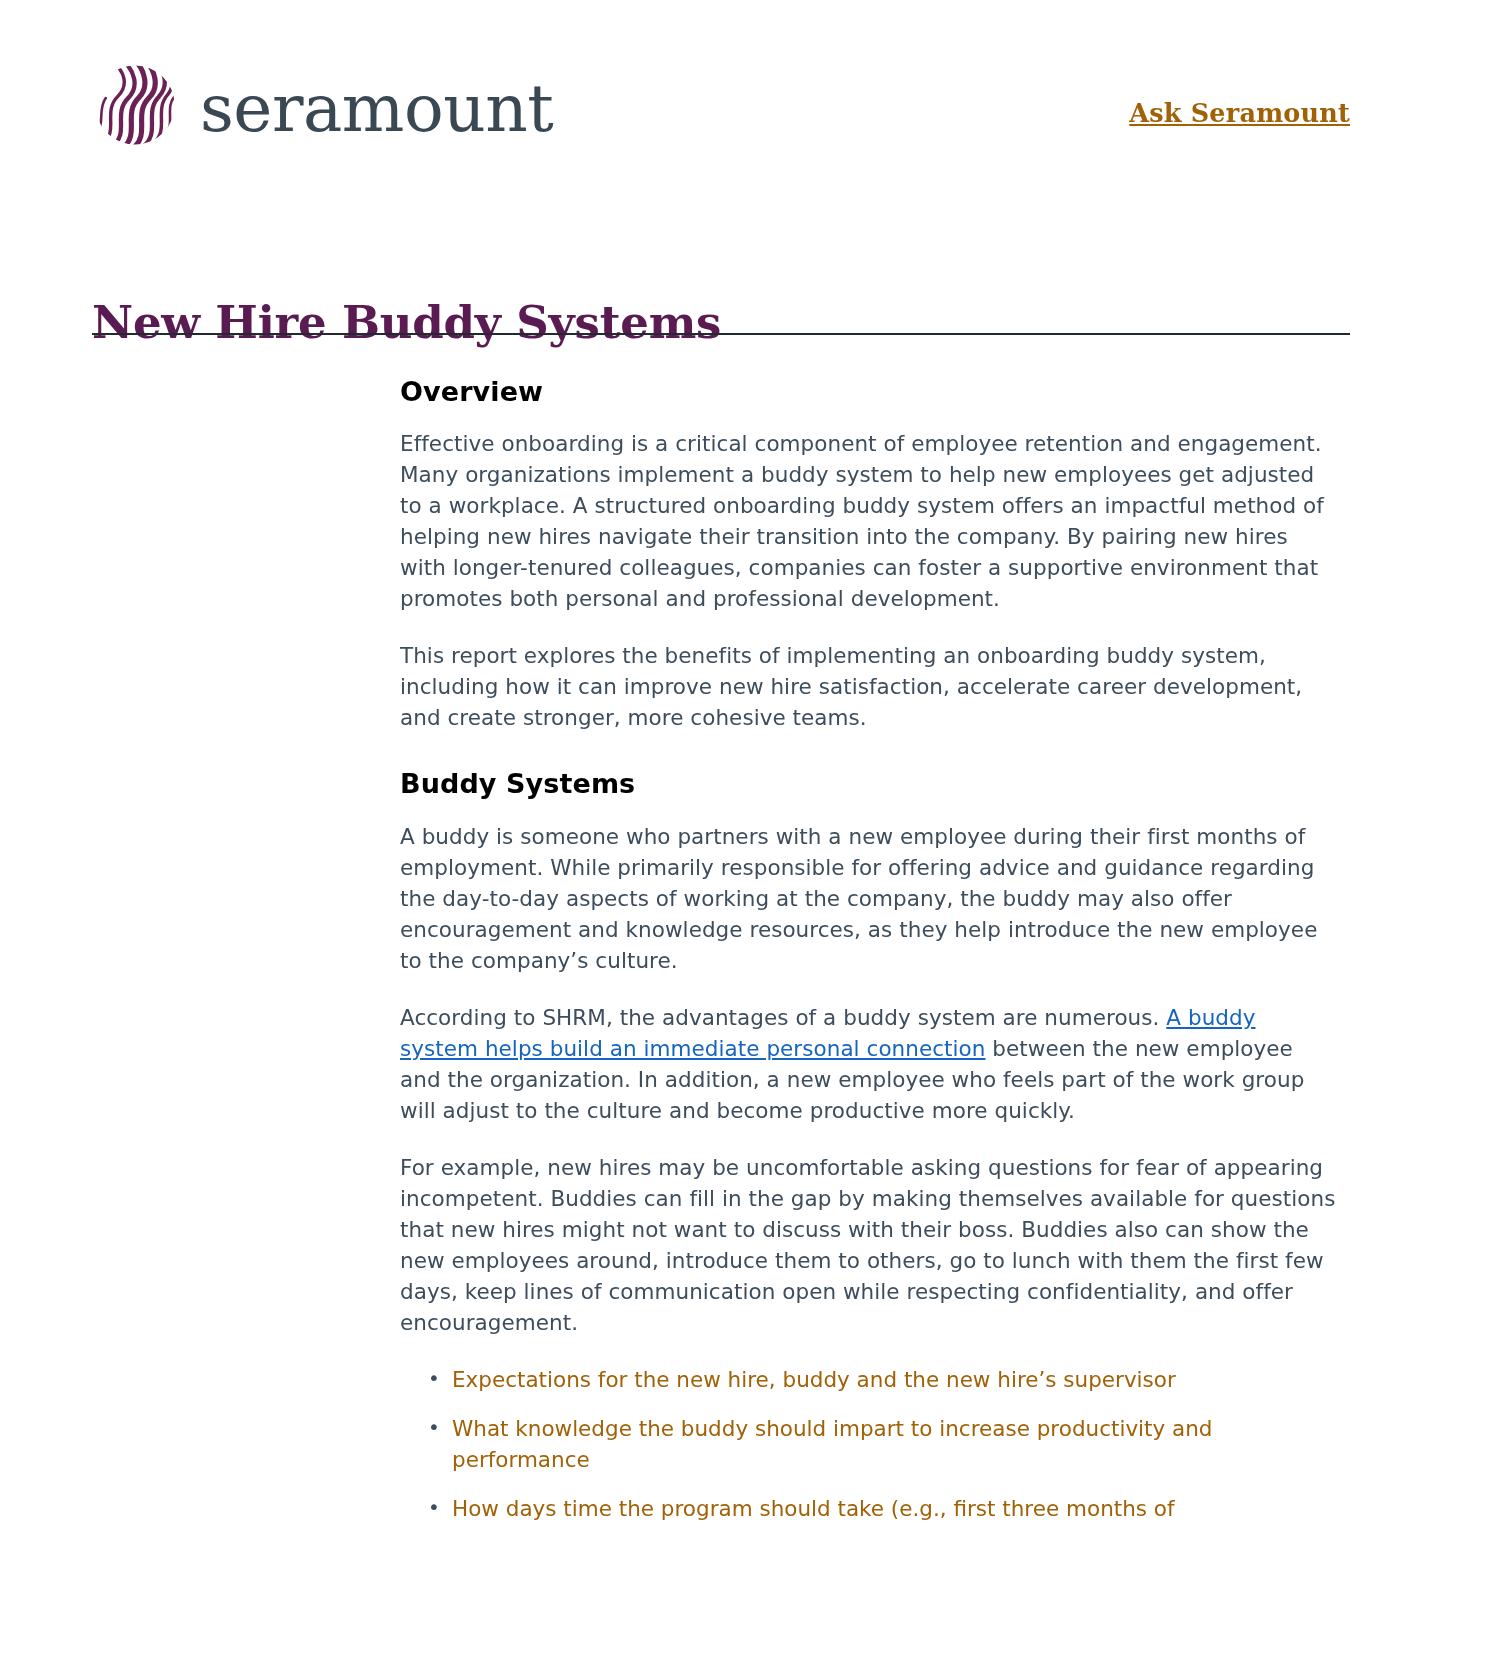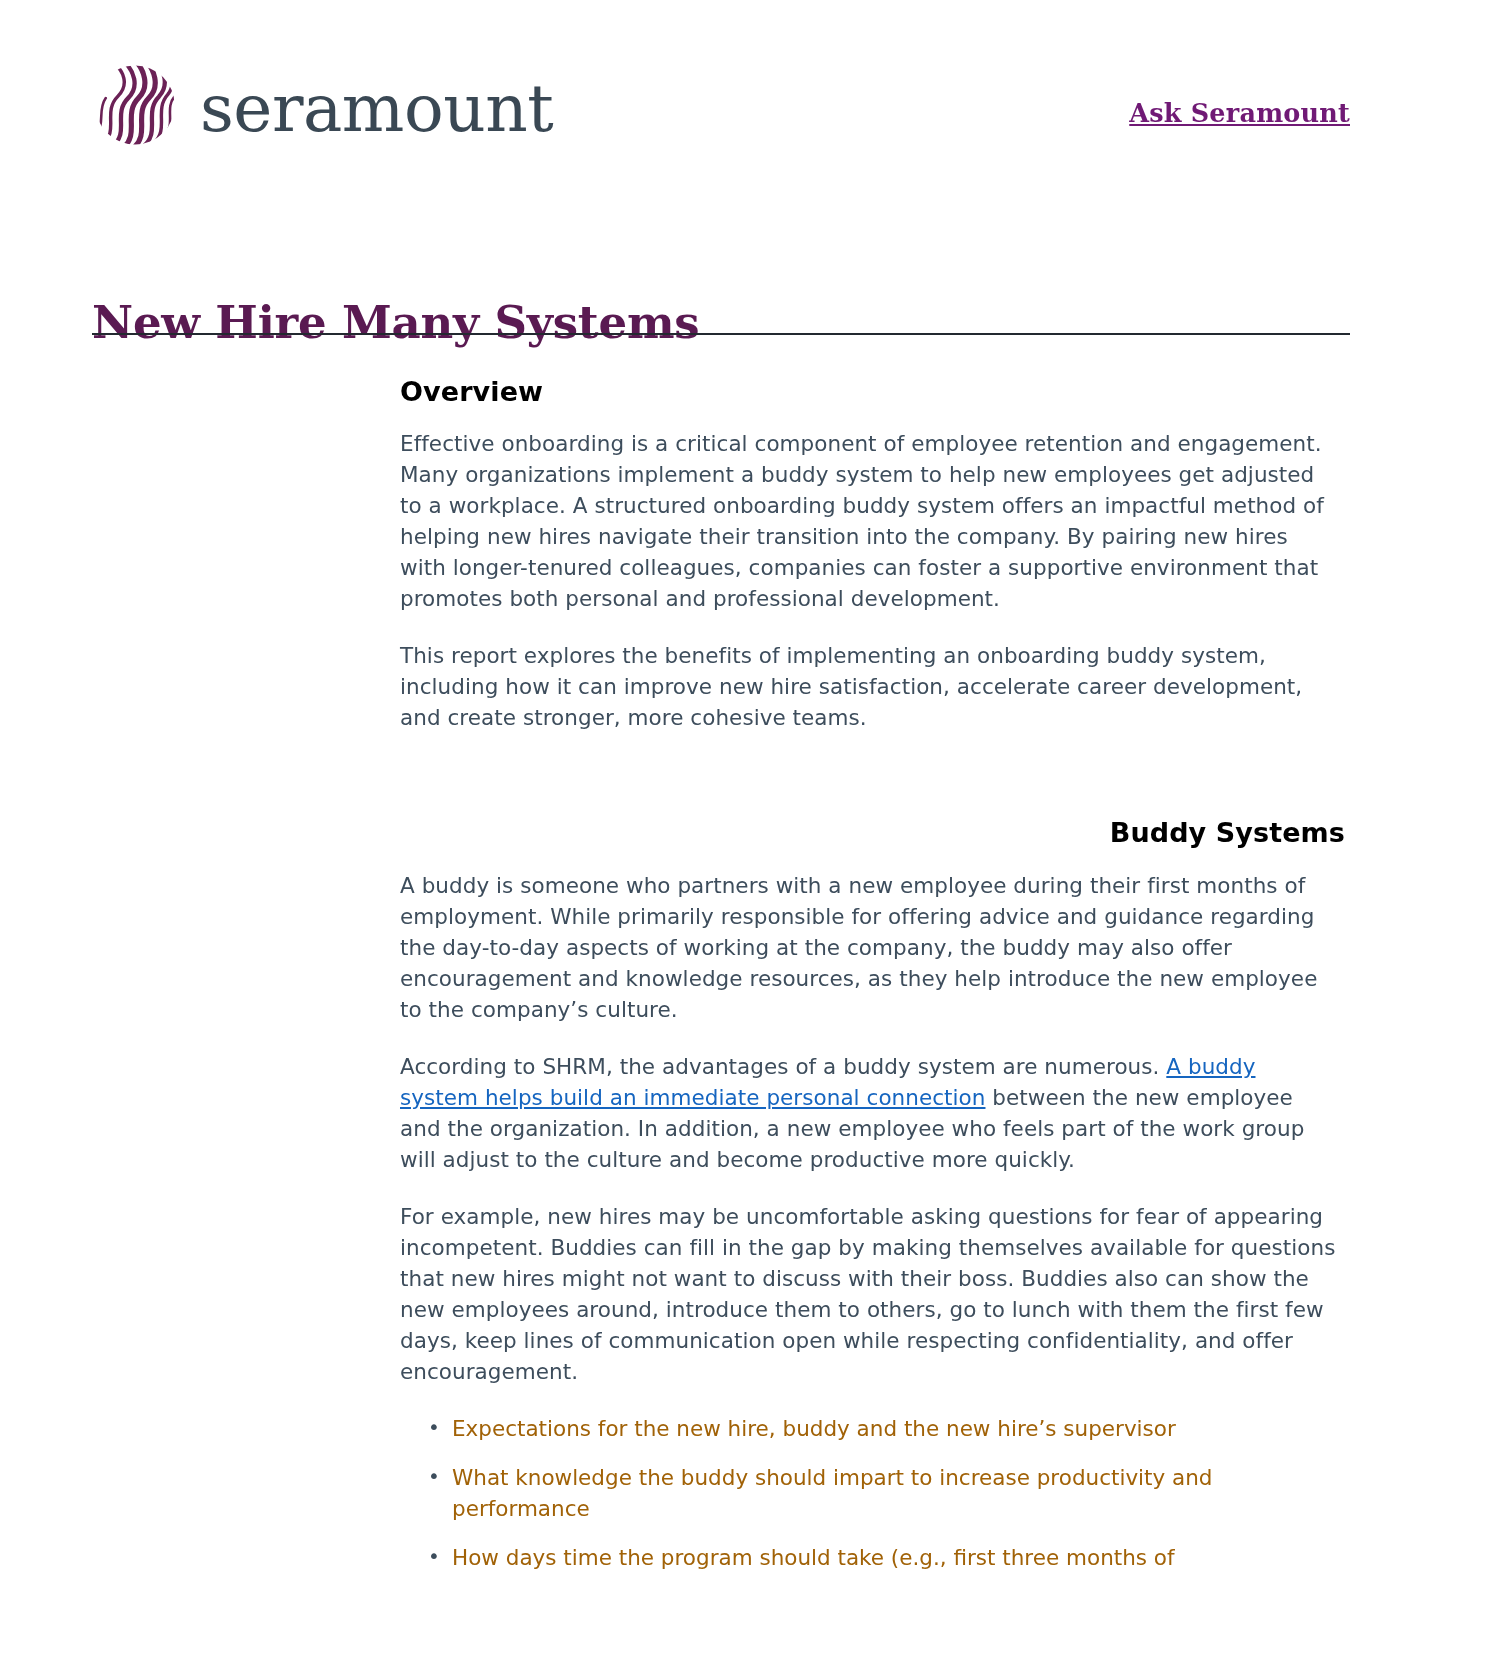--- a/index.html
+++ b/index.html
@@ -62,21 +62,21 @@
     top: 4px;
   }
 
   .ask-seramount {
     position: absolute;
     right: 0;
     top: 36px;
     font-family: "DejaVu Serif", "Liberation Serif", serif;
     font-weight: bold;
     font-size: 25.5px;
-    color: #701a75;
+    color: #a16207;
     letter-spacing: 0.2px;
     white-space: nowrap;
   }
 
   
   .doc-title {
     position: absolute;
     left: 92px;
     top: 268px;
     font-family: "DejaVu Serif", "Liberation Serif", serif;
@@ -109,22 +109,21 @@
     margin: 0 0 20px 0;
     font-family: "DejaVu Sans", "Liberation Sans", sans-serif;
     font-weight: bold;
     font-size: 27px;
     line-height: 1.2;
     color: #000000;
     letter-spacing: 0.1px;
   }
 
   h2.section-heading.spaced {
-    margin-top: 84px;
-    text-align: right;
+    margin-top: 35px;
   }
 
   p.body-text {
     margin: 0 5px 26px 0;
     font-size: 21.5px;
     line-height: 31px;
     color: #3d4d5c;
     letter-spacing: 0.05px;
   }
 
@@ -186,21 +185,21 @@
             <path d="M4 86 C 16 72, 6 56, 16 42" stroke-width="3"></path>
           </g>
         </svg>
       </span>
       <span class="brand-word">seramount</span>
     </div>
 
     <a class="ask-seramount" href="#">Ask Seramount</a>
   </div>
 
-  <h1 class="doc-title">New Hire Many Systems</h1>
+  <h1 class="doc-title">New Hire Buddy Systems</h1>
   <div class="title-rule"></div>
 
   <div class="content">
 
     <h2 class="section-heading">Overview</h2>
     <p class="body-text">Effective onboarding is a critical component of employee retention and engagement. Many organizations implement a buddy system to help new employees get adjusted to a workplace. A structured onboarding buddy system offers an impactful method of helping new hires navigate their transition into the company. By pairing new hires with longer-tenured colleagues, companies can foster a supportive environment that promotes both personal and professional development.</p>
     <p class="body-text">This report explores the benefits of implementing an onboarding buddy system, including how it can improve new hire satisfaction, accelerate career development, and create stronger, more cohesive teams.</p>
 
     <h2 class="section-heading spaced">Buddy Systems</h2>
     <p class="body-text">A buddy is someone who partners with a new employee during their first months of employment. While primarily responsible for offering advice and guidance regarding the day-to-day aspects of working at the company, the buddy may also offer encouragement and knowledge resources, as they help introduce the new employee to the company’s culture.</p>

